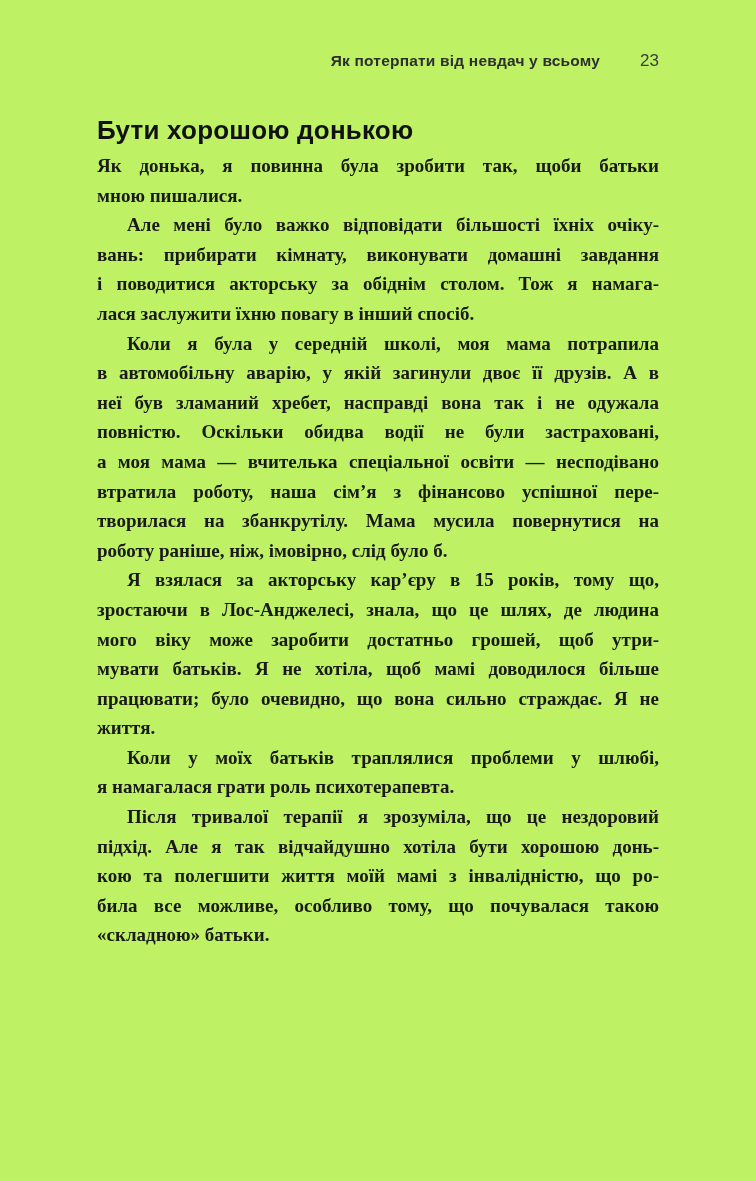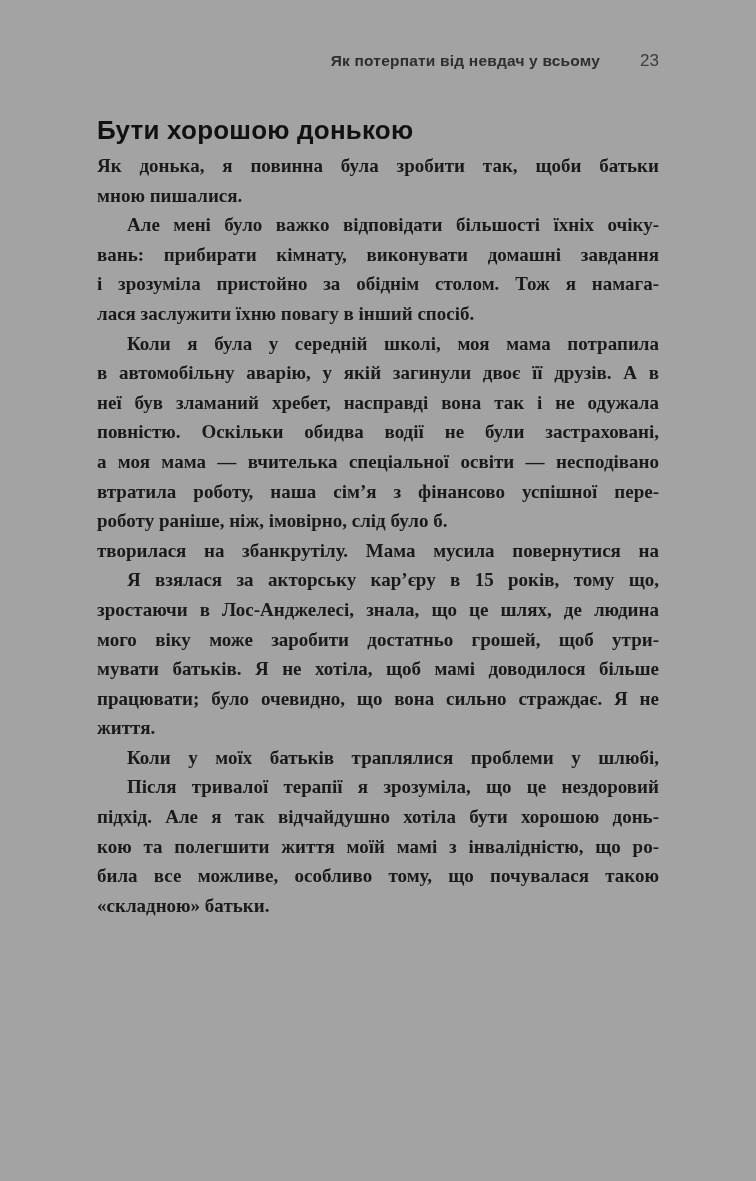--- a/index.html
+++ b/index.html
@@ -1,21 +1,21 @@
 <!DOCTYPE html>
 <html lang="uk"><head>
 <meta charset="utf-8">
 <style>
   * { margin: 0; padding: 0; box-sizing: border-box; }
   html, body { background: #ffffff; }
   .page {
     position: relative;
     width: 756px;
     height: 1181px;
-    background: #a3a3a3;
+    background: #bef264;
     overflow: hidden;
     font-family: "Liberation Serif", serif;
     color: #1a1a1a;
   }
   .running-head {
     position: absolute;
     top: 51px;
     left: 97px;
     right: 97px;
     display: flex;
@@ -80,43 +80,44 @@
   <h2 class="section-heading">Бути хорошою донькою</h2>
 
   <div class="body-text" id="body-text">
       <div class="paragraph">
         <div class="line">Як донька, я повинна була зробити так, щоби батьки</div>
         <div class="line last">мною пишалися.</div>
       </div>
       <div class="paragraph">
         <div class="line indent">Але мені було важко відповідати більшості їхніх очіку-</div>
         <div class="line">вань: прибирати кімнату, виконувати домашні завдання</div>
-        <div class="line">і зрозуміла пристойно за обіднім столом. Тож я намага-</div>
+        <div class="line">і поводитися акторську за обіднім столом. Тож я намага-</div>
         <div class="line last">лася заслужити їхню повагу в інший спосіб.</div>
       </div>
       <div class="paragraph">
         <div class="line indent">Коли я була у середній школі, моя мама потрапила</div>
         <div class="line">в автомобільну аварію, у якій загинули двоє її друзів. А в</div>
         <div class="line">неї був зламаний хребет, насправді вона так і не одужала</div>
         <div class="line">повністю. Оскільки обидва водії не були застраховані,</div>
         <div class="line">а моя мама — вчителька спеціальної освіти — несподівано</div>
         <div class="line">втратила роботу, наша сім’я з фінансово успішної пере-</div>
+        <div class="line">творилася на збанкрутілу. Мама мусила повернутися на</div>
         <div class="line last">роботу раніше, ніж, імовірно, слід було б.</div>
-        <div class="line">творилася на збанкрутілу. Мама мусила повернутися на</div>
       </div>
       <div class="paragraph">
         <div class="line indent">Я взялася за акторську кар’єру в 15 років, тому що,</div>
         <div class="line">зростаючи в Лос-Анджелесі, знала, що це шлях, де людина</div>
         <div class="line">мого віку може заробити достатньо грошей, щоб утри-</div>
         <div class="line">мувати батьків. Я не хотіла, щоб мамі доводилося більше</div>
         <div class="line">працювати; було очевидно, що вона сильно страждає. Я не</div>
         <div class="line last">життя.</div>
       </div>
       <div class="paragraph">
         <div class="line indent">Коли у моїх батьків траплялися проблеми у шлюбі,</div>
+        <div class="line last">я намагалася грати роль психотерапевта.</div>
       </div>
       <div class="paragraph">
         <div class="line indent">Після тривалої терапії я зрозуміла, що це нездоровий</div>
         <div class="line">підхід. Але я так відчайдушно хотіла бути хорошою донь-</div>
         <div class="line">кою та полегшити життя моїй мамі з інвалідністю, що ро-</div>
         <div class="line">била все можливе, особливо тому, що почувалася такою</div>
         <div class="line last">«складною» батьки.</div>
       </div>
     </div>
 </div>

